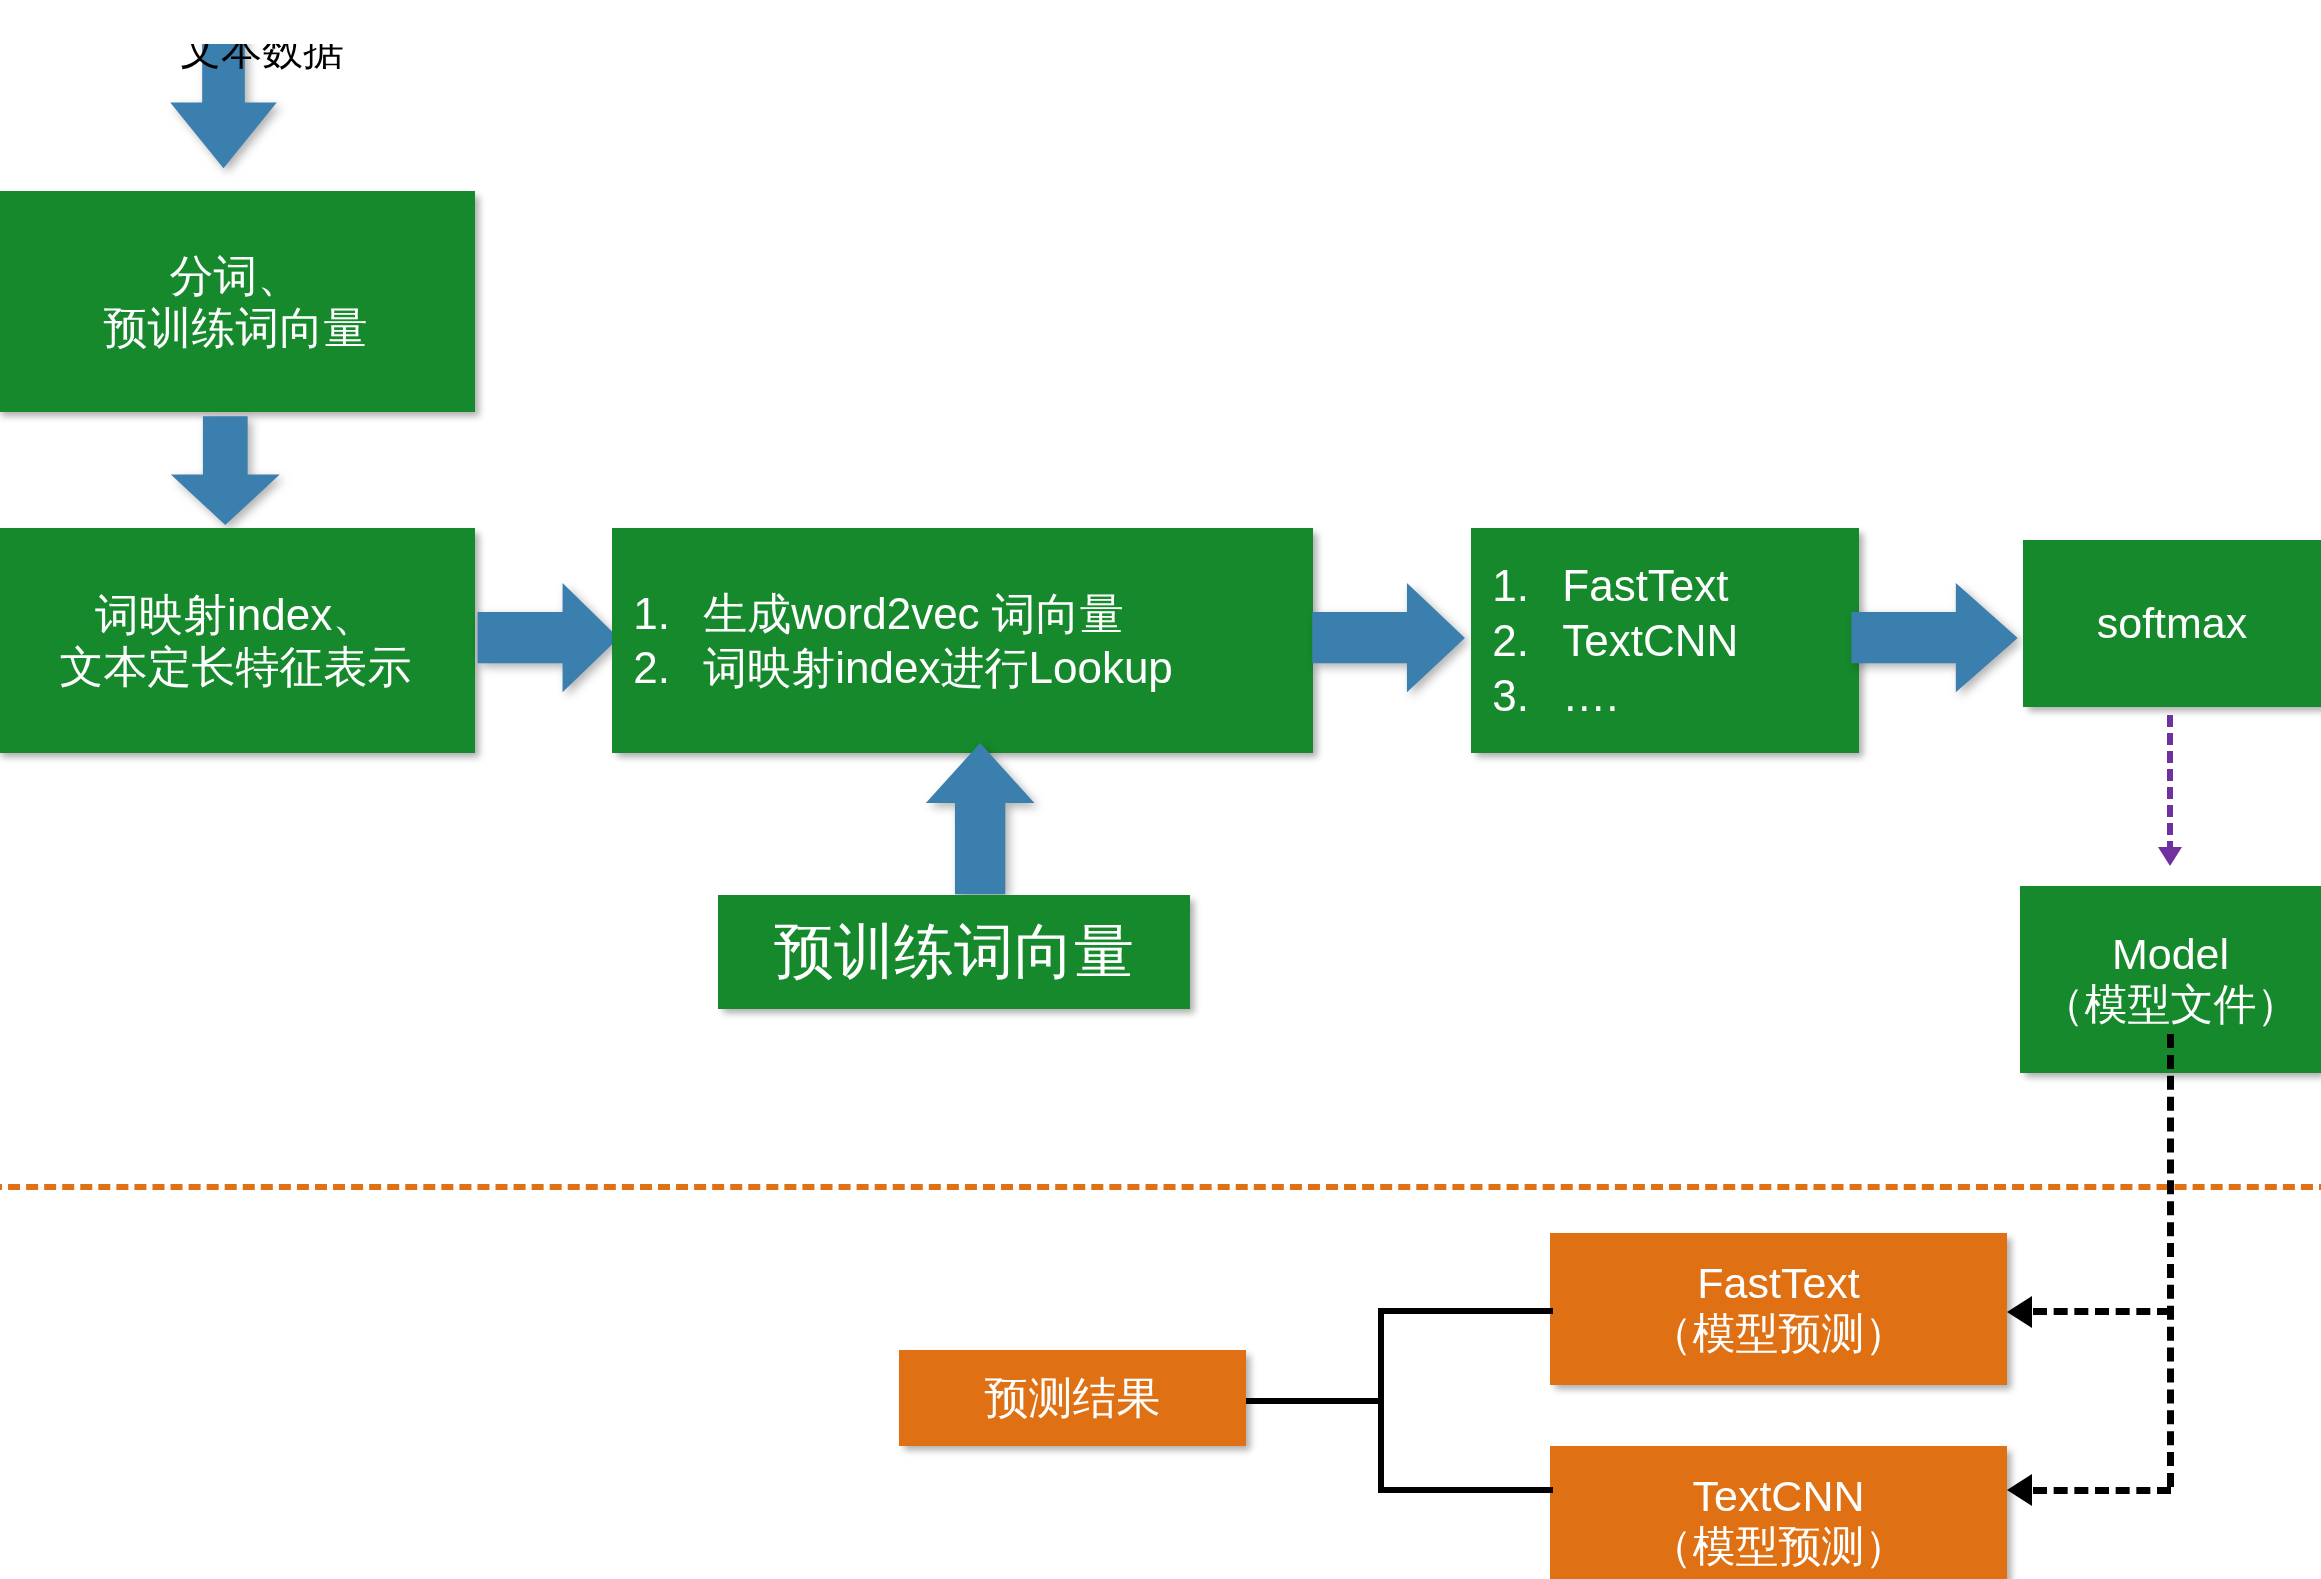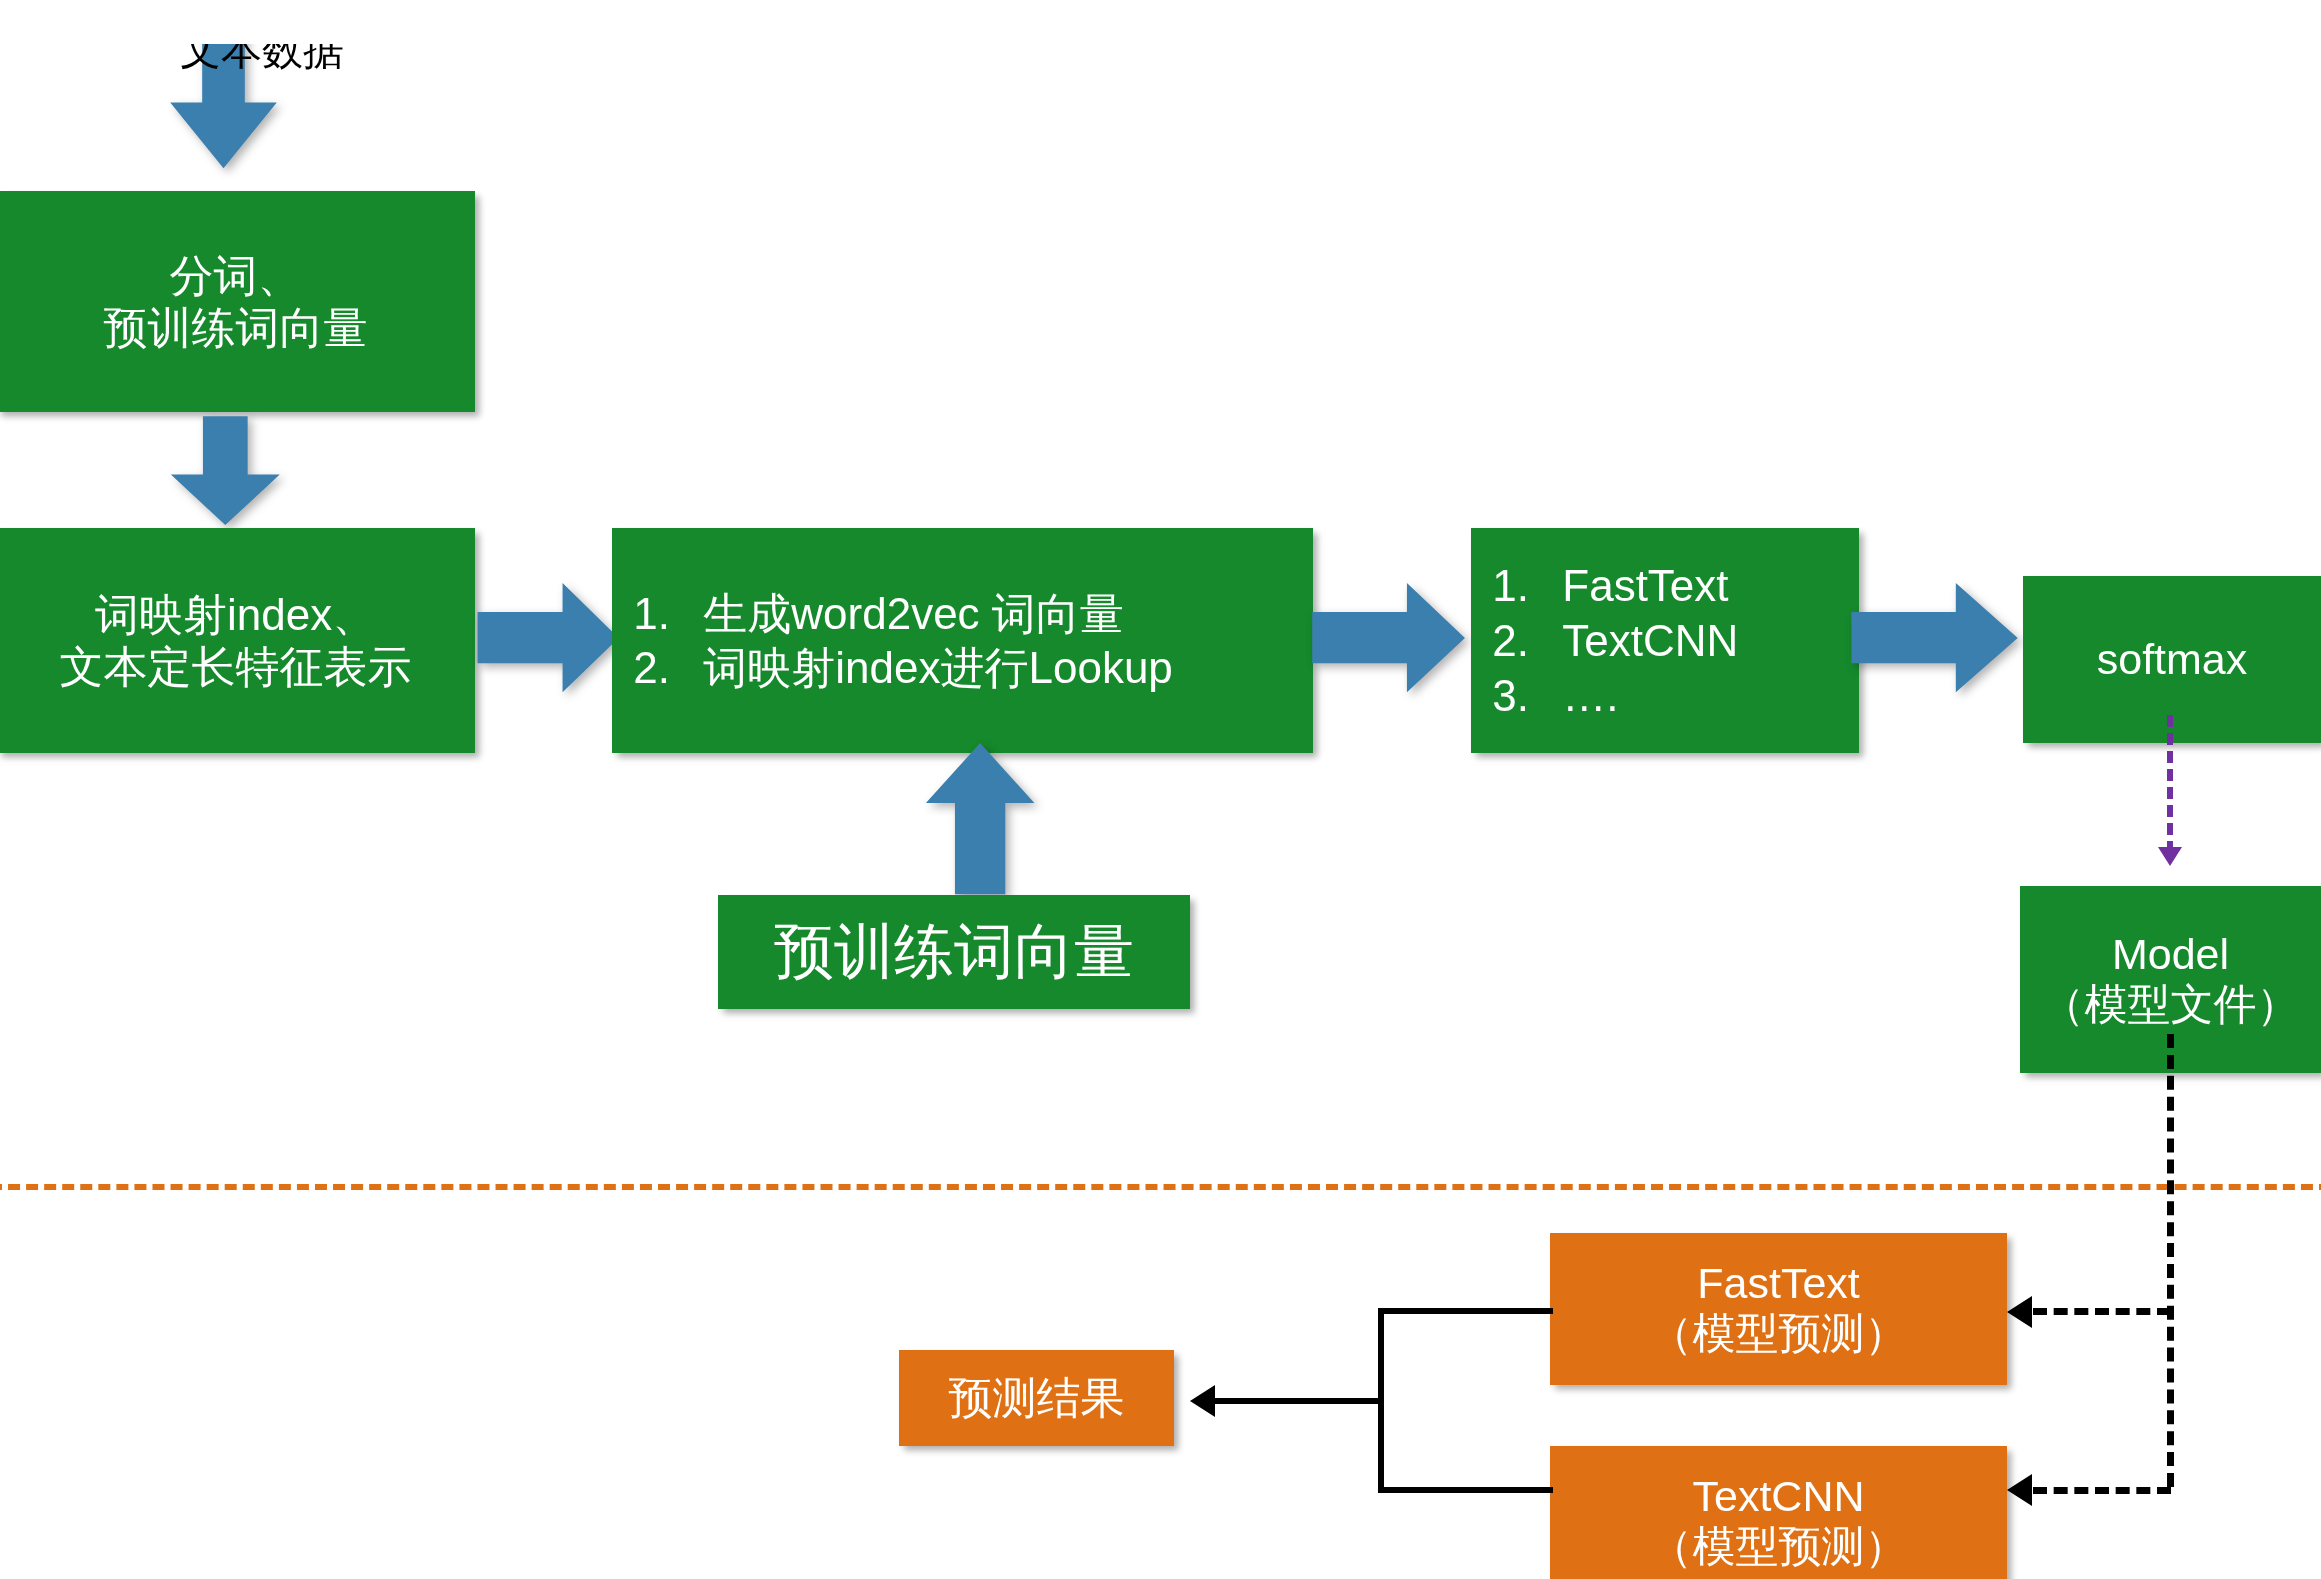--- a/index.html
+++ b/index.html
@@ -181,21 +181,21 @@
       </div>
     </div>
   </div>
 
   <div class="arrow" style="left:1851px; top:536px; width:171px; height:116px;">
     <svg width="171" height="116" viewBox="0 0 176 120">
       <polygon points="0,33 108,33 108,3 172,60 108,116 108,86 0,86" fill="#3a7fae"></polygon>
     </svg>
   </div>
 
-  <div class="node green center" style="left:2023px; top:532px; width:298px; height:167px; font-size:43px;">
+  <div class="node green center" style="left:2023px; top:496px; width:298px; height:167px; font-size:43px;">
     <span class="line">softmax</span>
   </div>
 
   <div class="vdash-purple" style="left:2167px; top:671px; height:138px;"></div>
   <div class="head-down-purple" style="left:2158px; top:803px;"></div>
 
   <div class="node green center" style="left:2020px; top:842px; width:301px; height:187px; font-size:43px;">
     <span class="line">Model</span>
     <span class="line">（模型文件）</span>
   </div>
@@ -232,18 +232,18 @@
 
   <div class="solid-h" style="left:1378px; top:1264px; width:175px;"></div>
 
   <div class="solid-h" style="left:1378px; top:1443px; width:175px;"></div>
 
   <div class="solid-v" style="left:1378px; top:1264px; height:182px;"></div>
 
   <div class="solid-h" style="left:1213px; top:1354px; width:170px;"></div>
   <div class="head-left" style="left:1190px; top:1341px;"></div>
 
-  <div class="node orange center" style="left:899px; top:1306px; width:275px; height:96px; font-size:44px;justify-content:center;">
+  <div class="node orange center" style="left:899px; top:1306px; width:347px; height:96px; font-size:44px;justify-content:center;">
     <span class="line">预测结果</span>
   </div>
 
 </div>
 
 
 </body></html>

